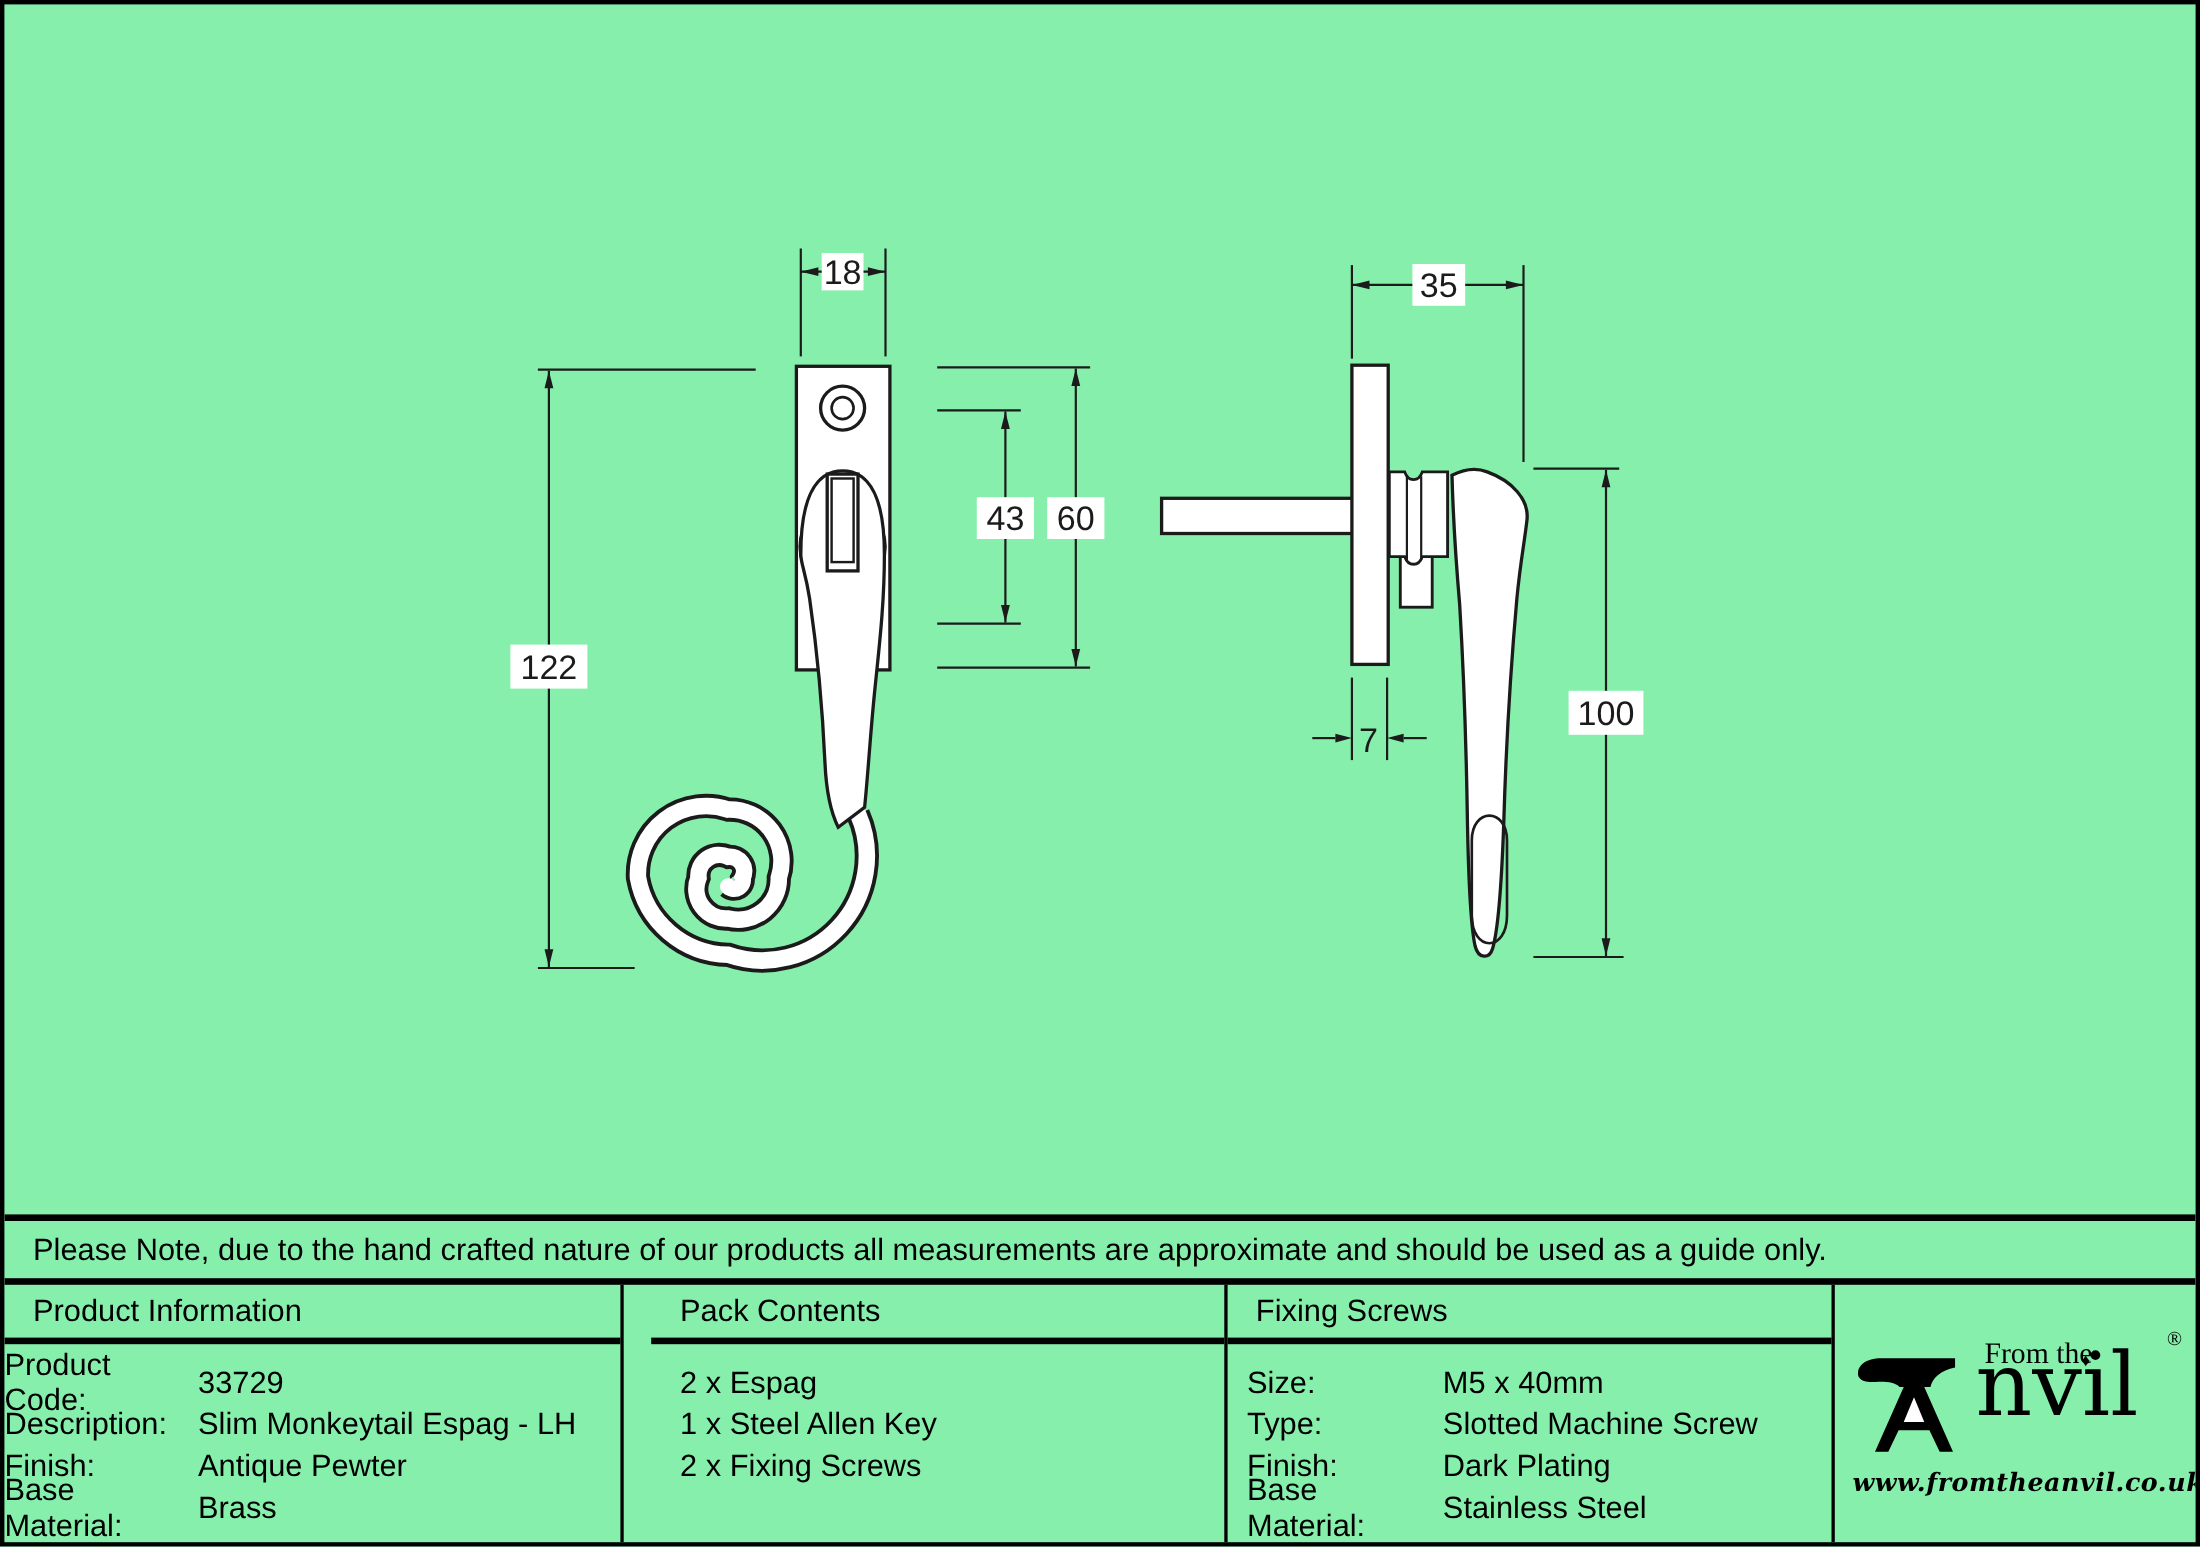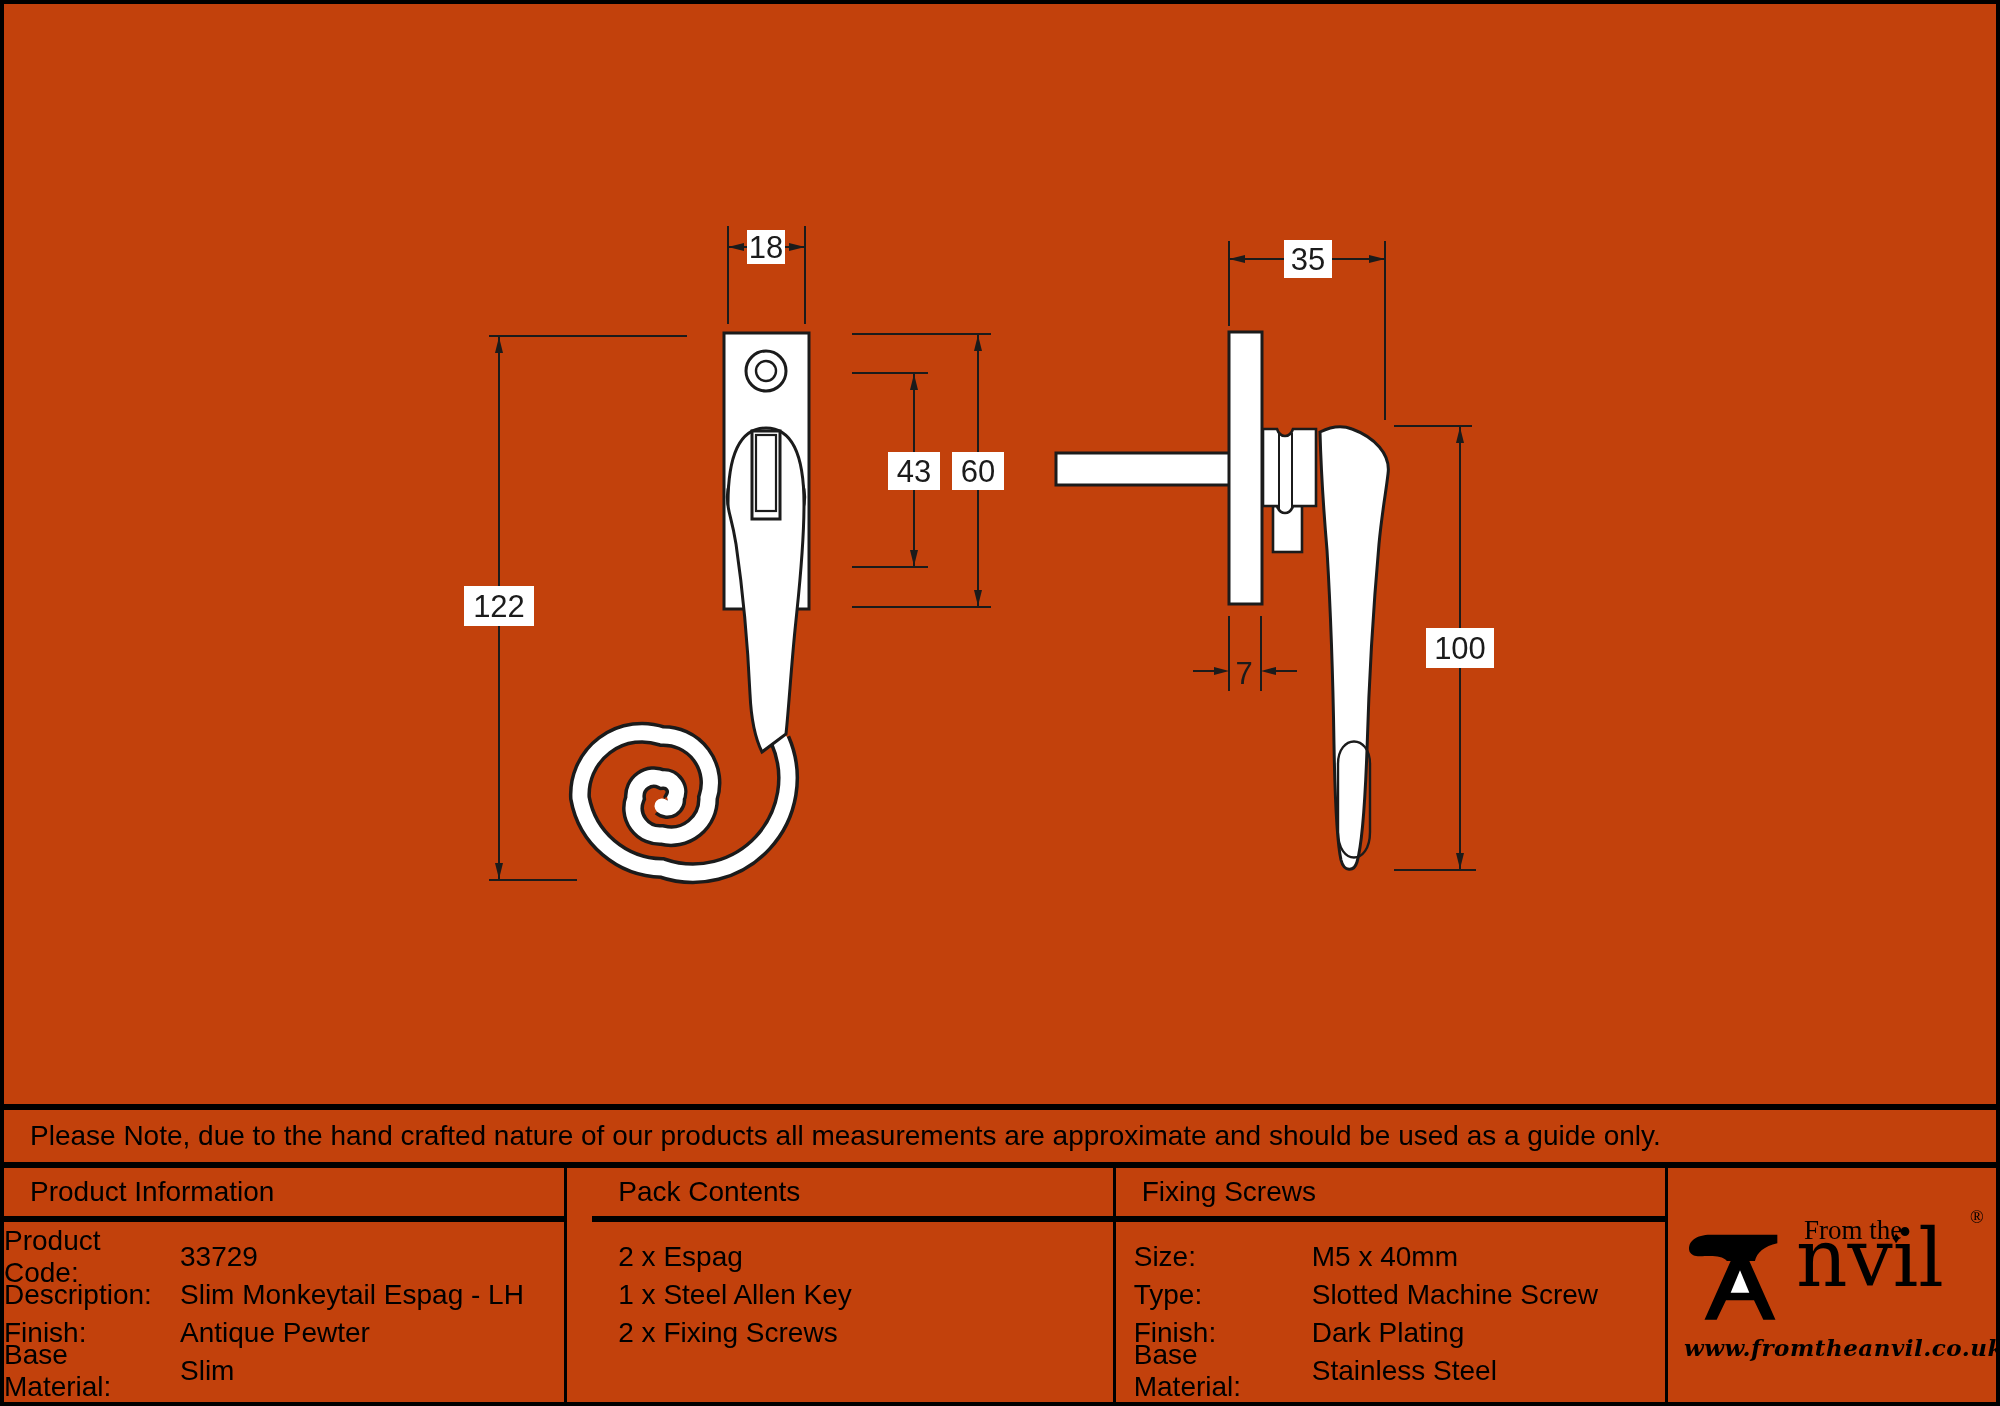--- a/index.html
+++ b/index.html
@@ -1,19 +1,19 @@
 <!DOCTYPE html>
 <html><head>
 <meta charset="utf-8">
 <style>
   html,body{margin:0;padding:0;background:#888;}
   #page{
     position:relative;
     width:2000px;height:1406px;
-    background:#c2410c;
+    background:#86efac;
     border:4px solid #000;
     box-sizing:border-box;
     font-family:"Liberation Sans",sans-serif;
     color:#000;
     display:flex;flex-direction:column;
     overflow:hidden;
   }
   #drawing-svg{flex:0 0 auto;display:block;}
   #note-row{
     flex:0 0 64px;
@@ -188,21 +188,21 @@
         <div class="kv-row">
           <span class="kv-label">Description:</span>
           <span class="kv-value">Slim Monkeytail Espag - LH</span>
         </div>
         <div class="kv-row">
           <span class="kv-label">Finish:</span>
           <span class="kv-value">Antique Pewter</span>
         </div>
         <div class="kv-row">
           <span class="kv-label">Base Material:</span>
-          <span class="kv-value">Slim</span>
+          <span class="kv-value">Brass</span>
         </div>
       </div>
     </div>
 
     <div class="col col-pack">
       <div class="col-header">Pack Contents</div>
       <div class="col-body">
         <div class="pc-item">2 x Espag</div>
         <div class="pc-item">1 x Steel Allen Key</div>
         <div class="pc-item">2 x Fixing Screws</div>

